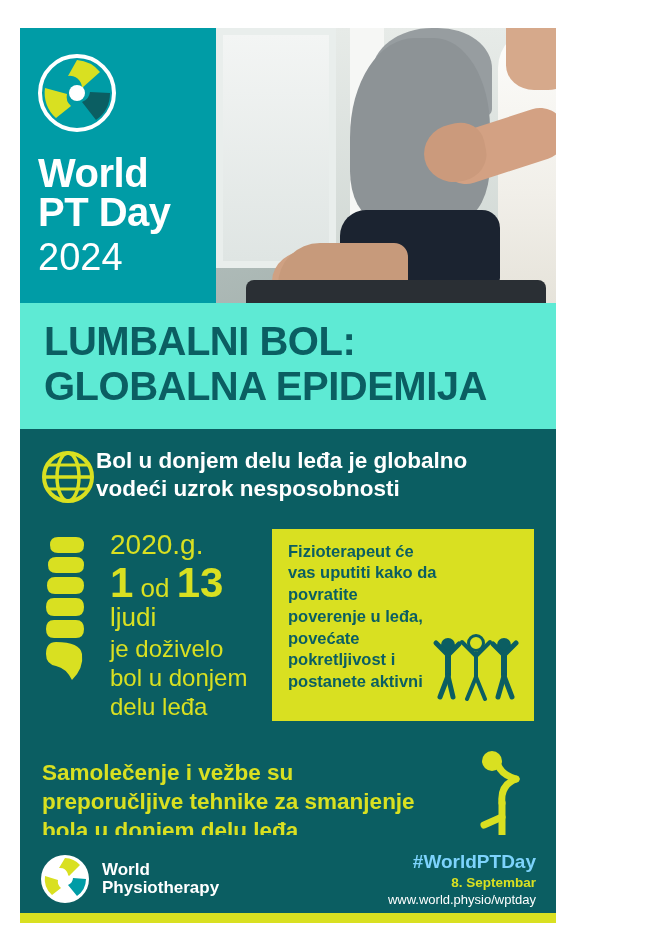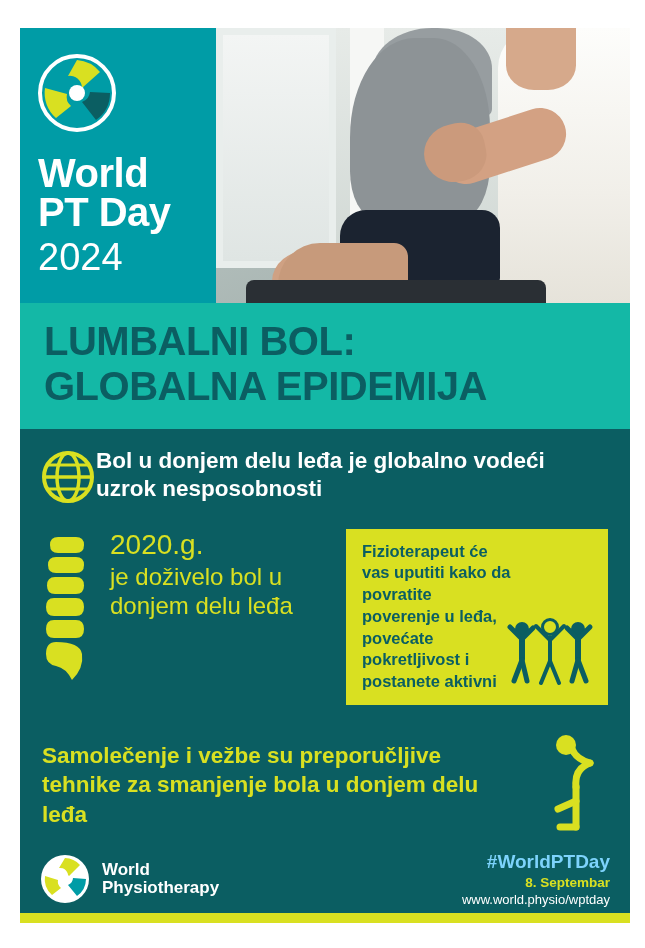--- a/index.html
+++ b/index.html
@@ -5,21 +5,21 @@
   * { box-sizing: border-box; margin: 0; padding: 0; }
   body {
     width: 645px; height: 948px;
     background: #ffffff;
     font-family: "Liberation Sans", sans-serif;
     overflow: hidden;
   }
   .poster {
     position: absolute;
     left: 20px; top: 28px;
-    width: 610px; height: 895px;
+    width: 536px; height: 895px;
     background: #0b5e62;
     overflow: hidden;
   }
 
   
   .hero {
     position: relative;
     height: 275px;
     background: linear-gradient(160deg,#cfd8d6 0%, #b9c4c2 40%, #9fada9 100%);
     overflow: hidden;
@@ -107,21 +107,21 @@
     color: #ffffff; font-weight: bold; line-height: 0.98;
     font-size: 40px; letter-spacing: -0.5px;
   }
   .wpt-year {
     color: #ffffff; font-size: 38px; font-weight: normal; margin-top: 4px;
     letter-spacing: 0px;
   }
 
   
   .headline {
-    background: #14b8a6;
+    background: #5eead4;
     padding: 16px 24px 20px 24px;
   }
   .headline-line {
     color: #0b5e62; font-weight: bold; font-size: 40px; line-height: 1.12;
     letter-spacing: -0.5px;
   }
 
   
   .body-area { position: relative; padding: 18px 22px 0 22px; }
 
@@ -242,20 +242,26 @@
             <path d="M13 42 h21 q8 0 8 8.5 q0 8.5 -8 8.5 h-21 q-8 0 -8 -8.5 q0 -8.5 8 -8.5 z"></path>
             <path d="M12 63 h22 q8 0 8 9 q0 9 -8 9 h-22 q-8 0 -8 -9 q0 -9 8 -9 z"></path>
             <path d="M12 85 h22 q8 0 8 9 q0 9 -8 9 h-22 q-8 0 -8 -9 q0 -9 8 -9 z"></path>
             <path d="M14 107 q24 0 26 12 q2 14 -10 26 q-6 -12 -16 -14 q-10 -2 -10 -12 q0 -12 10 -12 z"></path>
           </g>
         </svg>
       </span>
 
       <div class="stat">
         <div class="l1">2020.g.</div>
+        <div class="l2">
+          <span class="big">1</span>
+          <span>od</span>
+          <span class="big">13</span>
+          <span>ljudi</span>
+        </div>
         <div class="l3">je doživelo bol u donjem delu leđa</div>
       </div>
 
       <div class="yellow-card">
         <p>Fizioterapeut će vas uputiti kako da povratite poverenje u leđa, povećate pokretljivost i postanete aktivni</p>
         <span class="card-ico">
           <svg width="96" height="70" viewBox="0 0 96 70">
             <g fill="#0b5e62">
 
               <circle cx="20" cy="14" r="7"></circle>

